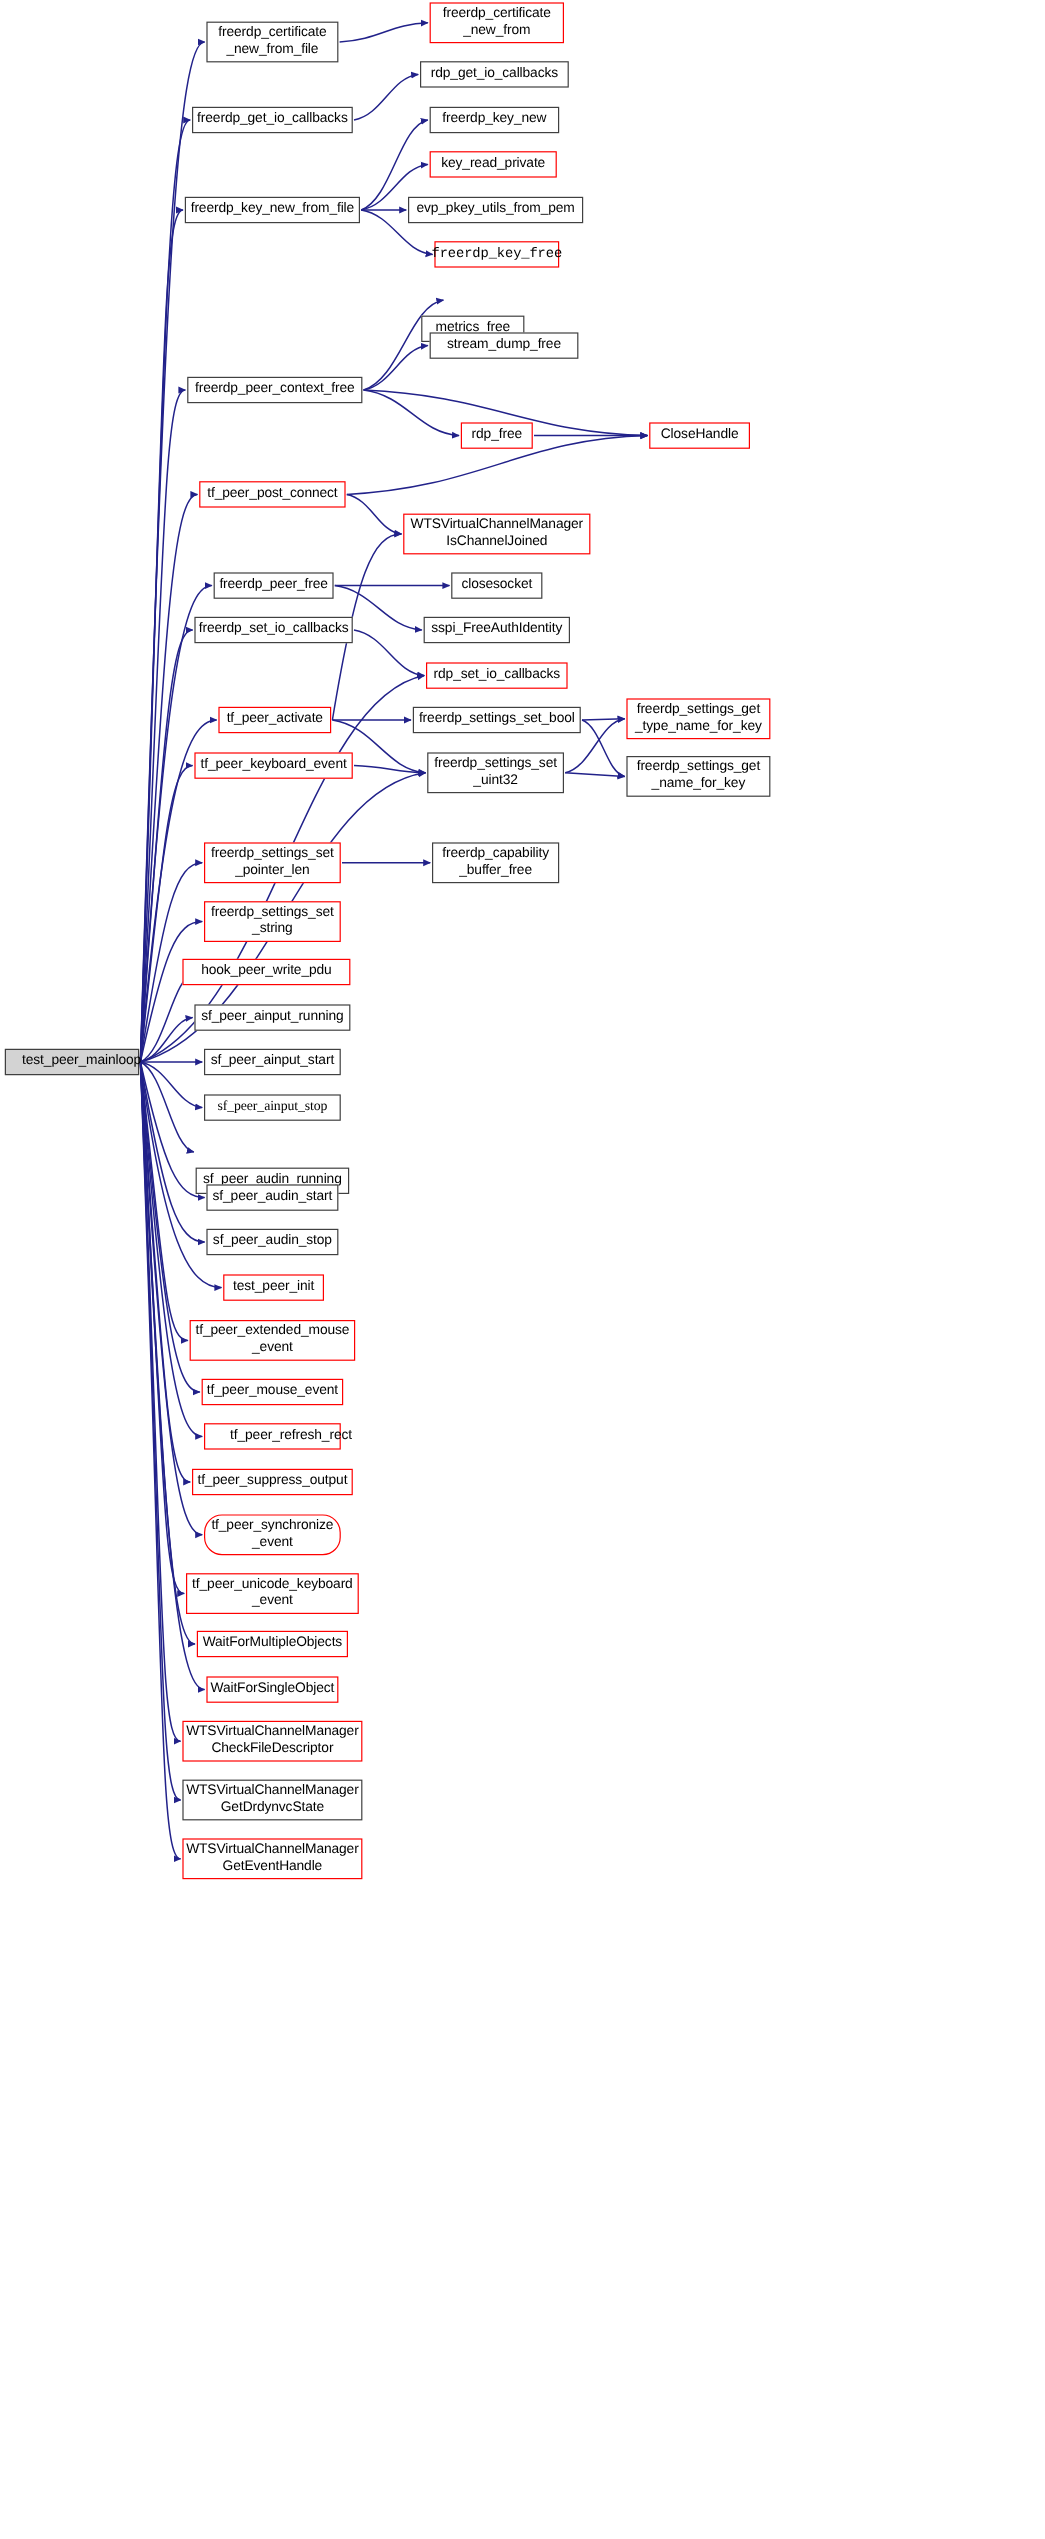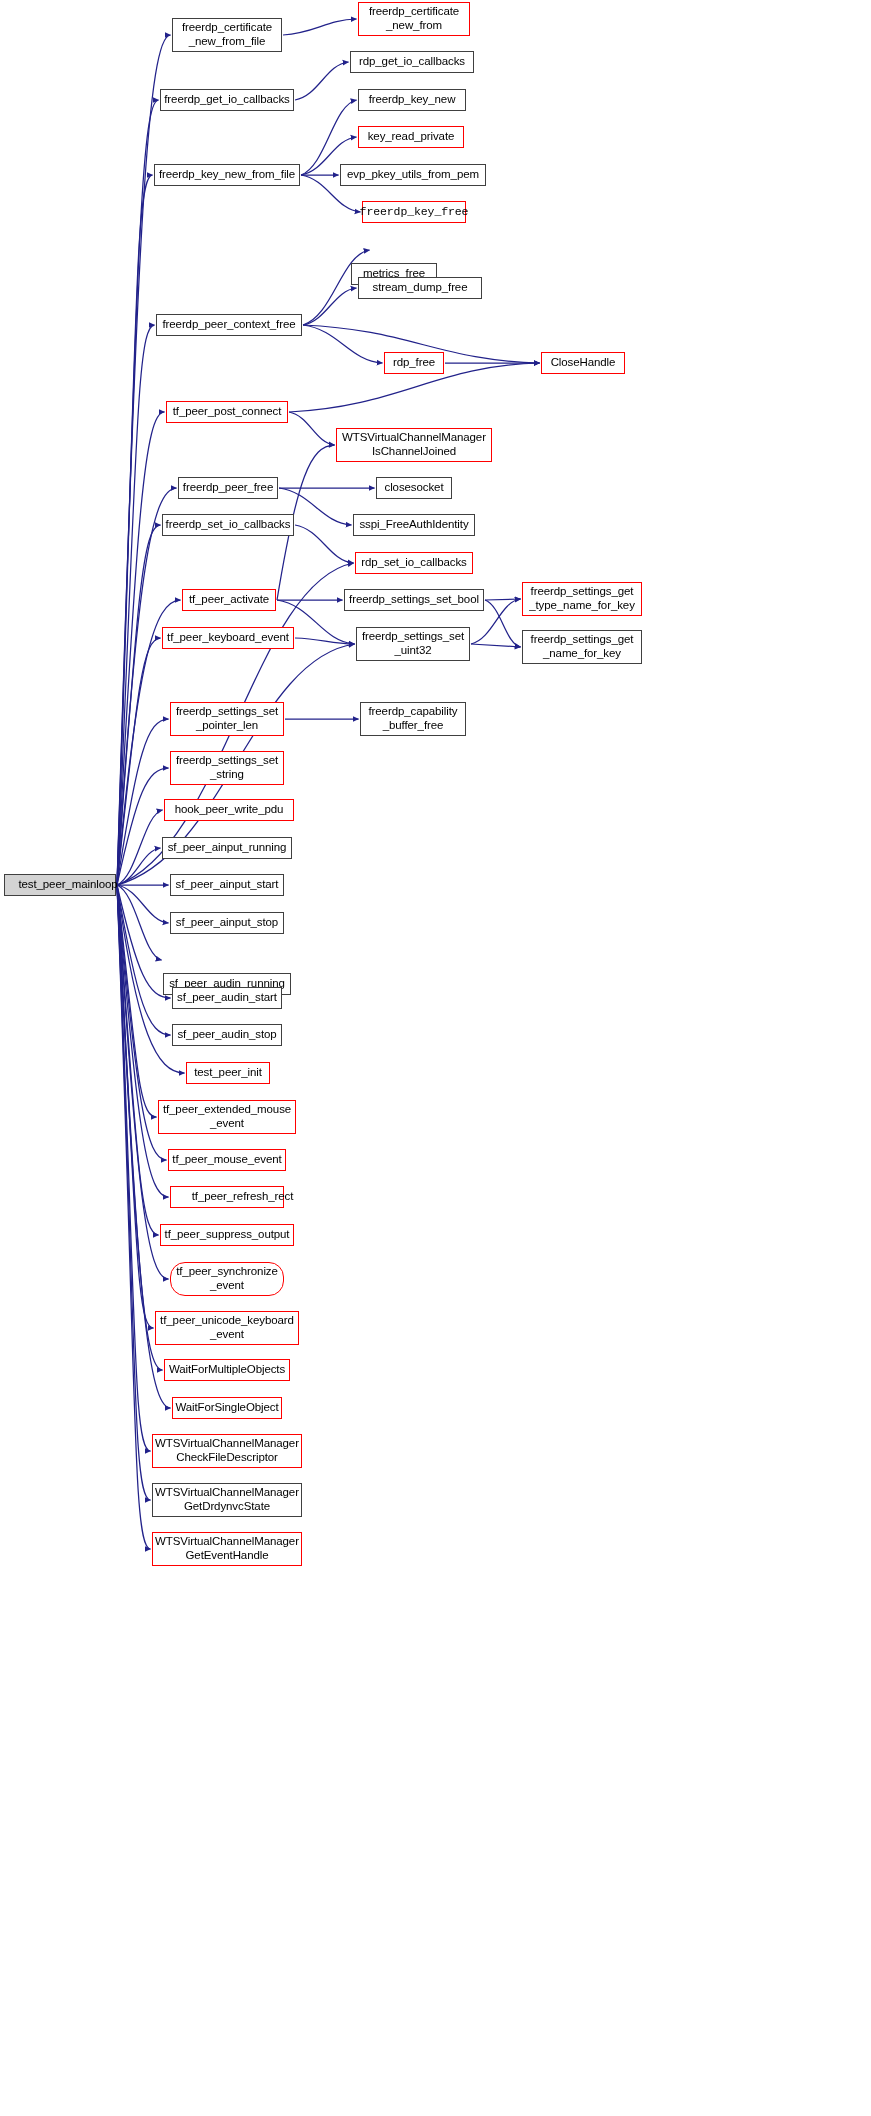--- a/index.html
+++ b/index.html
@@ -145,24 +145,24 @@
       <div class="node black" style="left: 356px; top: 627px; width: 114px; height: 34px;">freerdp_settings_set
 _uint32</div>
       <div class="node black" style="left: 522px; top: 630px; width: 120px; height: 34px;">freerdp_settings_get
 _name_for_key</div>
       <div class="node red" style="left: 170px; top: 702px; width: 114px; height: 34px;">freerdp_settings_set
 _pointer_len</div>
       <div class="node black" style="left: 360px; top: 702px; width: 106px; height: 34px;">freerdp_capability
 _buffer_free</div>
       <div class="node red" style="left: 170px; top: 751px; width: 114px; height: 34px;">freerdp_settings_set
 _string</div>
-      <div class="node red" style="left: 164px; top: 799px; width: 130px; height: 22px;">hook_peer_write_pdu</div>
+      <div class="node red" style="left: 152px; top: 799px; width: 140px; height: 22px;">hook_peer_write_pdu</div>
       <div class="node black" style="left: 162px; top: 837px; width: 130px; height: 22px;">sf_peer_ainput_running</div>
       <div class="node black" style="left: 170px; top: 874px; width: 114px; height: 22px;">sf_peer_ainput_start</div>
-      <div class="node black" style="left: 170px; top: 912px; width: 114px; height: 22px;">sf_peer_ainput_stop</div>
+      <div class="node black" style="left: 170px; top: 912px; width: 114px; height: 22px; font-family: Liberation Serif, serif;">sf_peer_ainput_stop</div>
       <div class="node black" style="left: 163px; top: 949px; width: 128px; height: 22px; margin-top: 24px;">sf_peer_audin_running</div>
       <div class="node black" style="left: 172px; top: 987px; width: 110px; height: 22px;">sf_peer_audin_start</div>
       <div class="node black" style="left: 172px; top: 1024px; width: 110px; height: 22px;">sf_peer_audin_stop</div>
       <div class="node red" style="left: 186px; top: 1062px; width: 84px; height: 22px;">test_peer_init</div>
       <div class="node red" style="left: 158px; top: 1100px; width: 138px; height: 34px;">tf_peer_extended_mouse
 _event</div>
       <div class="node red" style="left: 168px; top: 1149px; width: 118px; height: 22px;">tf_peer_mouse_event</div>
       <div class="node red" style="left: 170px; top: 1186px; width: 114px; height: 22px; padding-left: 31px;">tf_peer_refresh_rect</div>
       <div class="node red" style="left: 160px; top: 1224px; width: 134px; height: 22px;">tf_peer_suppress_output</div>
       <div class="node red" style="left: 170px; top: 1262px; width: 114px; height: 34px; border-radius: 15px;">tf_peer_synchronize

